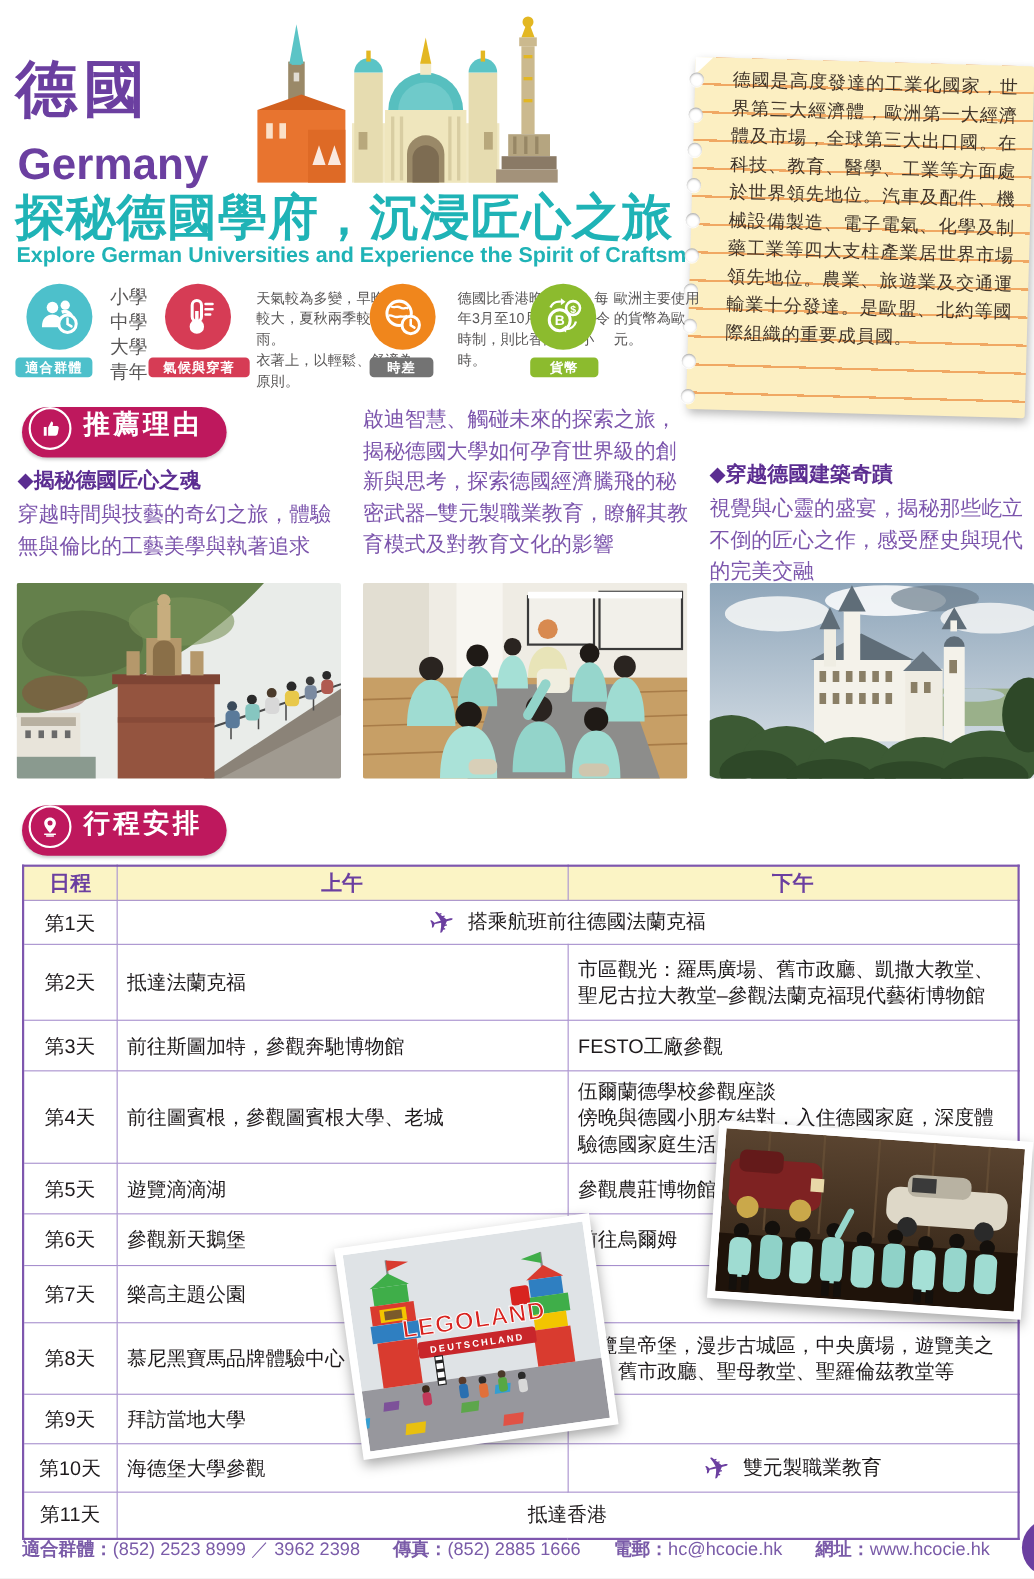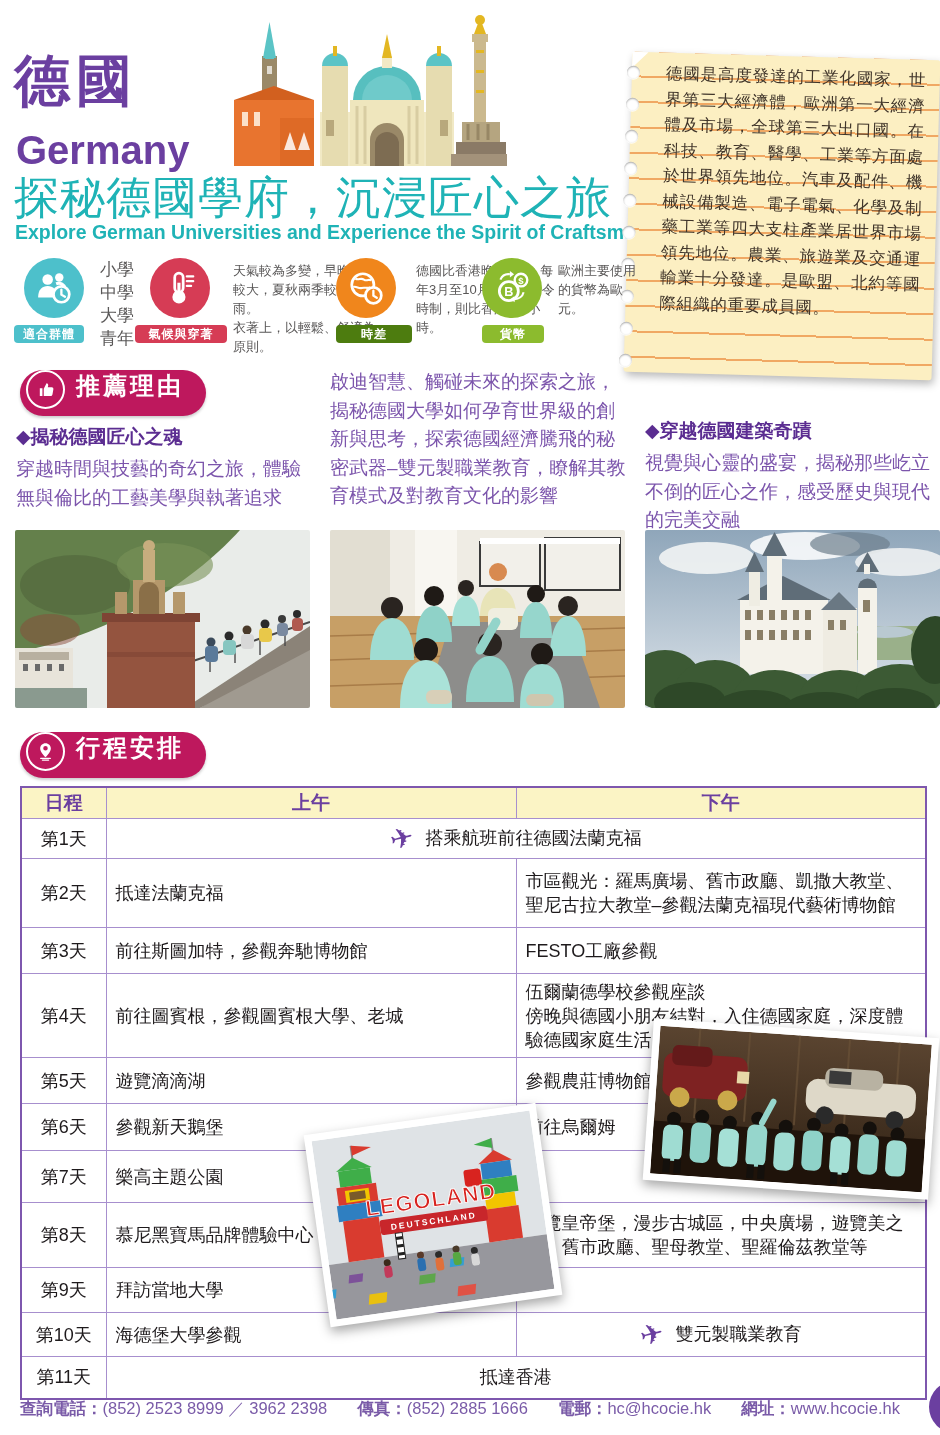--- a/index.html
+++ b/index.html
@@ -3,21 +3,21 @@
 <meta charset="utf-8">
 <style>
   html,body{margin:0;padding:0;background:#e9e9e9;}
   .page{position:relative;width:940px;height:1435px;background:#fff;overflow:hidden;
         font-family:"Liberation Sans","DejaVu Sans",sans-serif;margin:0 auto;}
   .abs{position:absolute;}
 
   
   .country-zh{left:14px;top:52px;font-size:56px;font-weight:bold;color:#6B3FA0;letter-spacing:6px;line-height:1.05;}
   .country-en{left:16px;top:128px;font-size:40px;font-weight:bold;color:#6B3FA0;}
-  .headline{left:14px;top:168px;font-size:45px;font-weight:normal;color:#1FB3B6;letter-spacing:1px;white-space:nowrap;}
+  .headline{left:14px;top:168px;font-size:45px;font-weight:bold;color:#1FB3B6;letter-spacing:1px;white-space:nowrap;}
   .subheadline{left:15px;top:221px;font-size:19.5px;font-weight:bold;color:#1FB3B6;white-space:nowrap;}
   .skyline{left:222px;top:8px;}
 
   
   .notepad{left:628px;top:56px;width:308px;height:320px;transform:rotate(1.6deg);
      background:#FCEFC2;border-radius:3px;box-shadow:2px 4px 9px rgba(0,0,0,.28);}
   .notepad-lines{position:absolute;inset:0;border-radius:3px;
      background:repeating-linear-gradient(to bottom,transparent 0,transparent 23.5px,#F0A863 23.5px,#F0A863 25.5px);}
   .notepad-text{position:absolute;left:34px;top:8px;right:14px;font-size:16.5px;line-height:25.5px;
      color:#40352a;font-weight:500;letter-spacing:.5px;text-align:justify;}
@@ -191,21 +191,21 @@
 
   <div class="abs" style="left:336px;top:258px;">
     <div class="icircle" style="background:#F0861C;">
       <svg width="38" height="38" viewBox="0 0 36 36">
         <circle cx="15" cy="15" r="10.5" fill="none" stroke="#fff" stroke-width="2.6"></circle>
         <path d="M8 9c3 2 5-1 8 1s5-1 7 1M6 17c3-1 5 2 8 1s6 1 8-1" stroke="#fff" stroke-width="2" fill="none"></path>
         <circle cx="25" cy="25" r="7.5" fill="#F0861C" stroke="#fff" stroke-width="2.6"></circle>
         <path d="M25 20.5v4.8l3.2 2" stroke="#fff" stroke-width="2.2" fill="none" stroke-linecap="round"></path>
       </svg>
     </div>
-    <div class="ibadge" style="width:76px;margin:7px 0 0 0;background:#4d7c0f;">時差</div>
+    <div class="ibadge" style="width:58px;margin:7px 0 0 0;background:#737373;">時差</div>
   </div>
   <div class="abs itext small prewrap" style="left:416px;top:261px;width:140px;">德國比香港晚7小時；每年3月至10月，使用夏令時制，則比香港晚6小時。</div>
 
   <div class="abs" style="left:482px;top:258px;">
     <div class="icircle" style="background:#8CBB2E;">
       <svg width="38" height="38" viewBox="0 0 36 36">
         <circle cx="15" cy="21" r="9" fill="none" stroke="#fff" stroke-width="2.6"></circle>
         <text x="15" y="25.5" font-size="12" font-weight="bold" fill="#fff" text-anchor="middle">B</text>
         <circle cx="26.5" cy="10.5" r="6" fill="none" stroke="#fff" stroke-width="2.2"></circle>
         <text x="26.5" y="14.5" font-size="9" font-weight="bold" fill="#fff" text-anchor="middle">$</text>
@@ -604,21 +604,21 @@
         <circle cx="146" cy="131" r="3.5" fill="#2a2a2a"></circle>
           <rect x="142" y="134" width="8" height="12" rx="3" fill="#d8d8d8"></rect>
         <circle cx="58" cy="131" r="3.5" fill="#3a2a1a"></circle>
           <rect x="54" y="134" width="8" height="12" rx="3" fill="#c23a5a"></rect>
       </g>
     </svg>
   </div>
 
   <div class="abs footer">
     <span>
-      <b>查詢電話：</b><span>(852) 2523 8999 ／ 3962 2398</span>
+      <b>適合群體：</b><span>(852) 2523 8999 ／ 3962 2398</span>
     </span>
     <span>
       <b>傳真：</b><span>(852) 2885 1666</span>
     </span>
     <span>
       <b>電郵：</b><span>hc@hcocie.hk</span>
     </span>
     <span>
       <b>網址：</b><span>www.hcocie.hk</span>
     </span>

